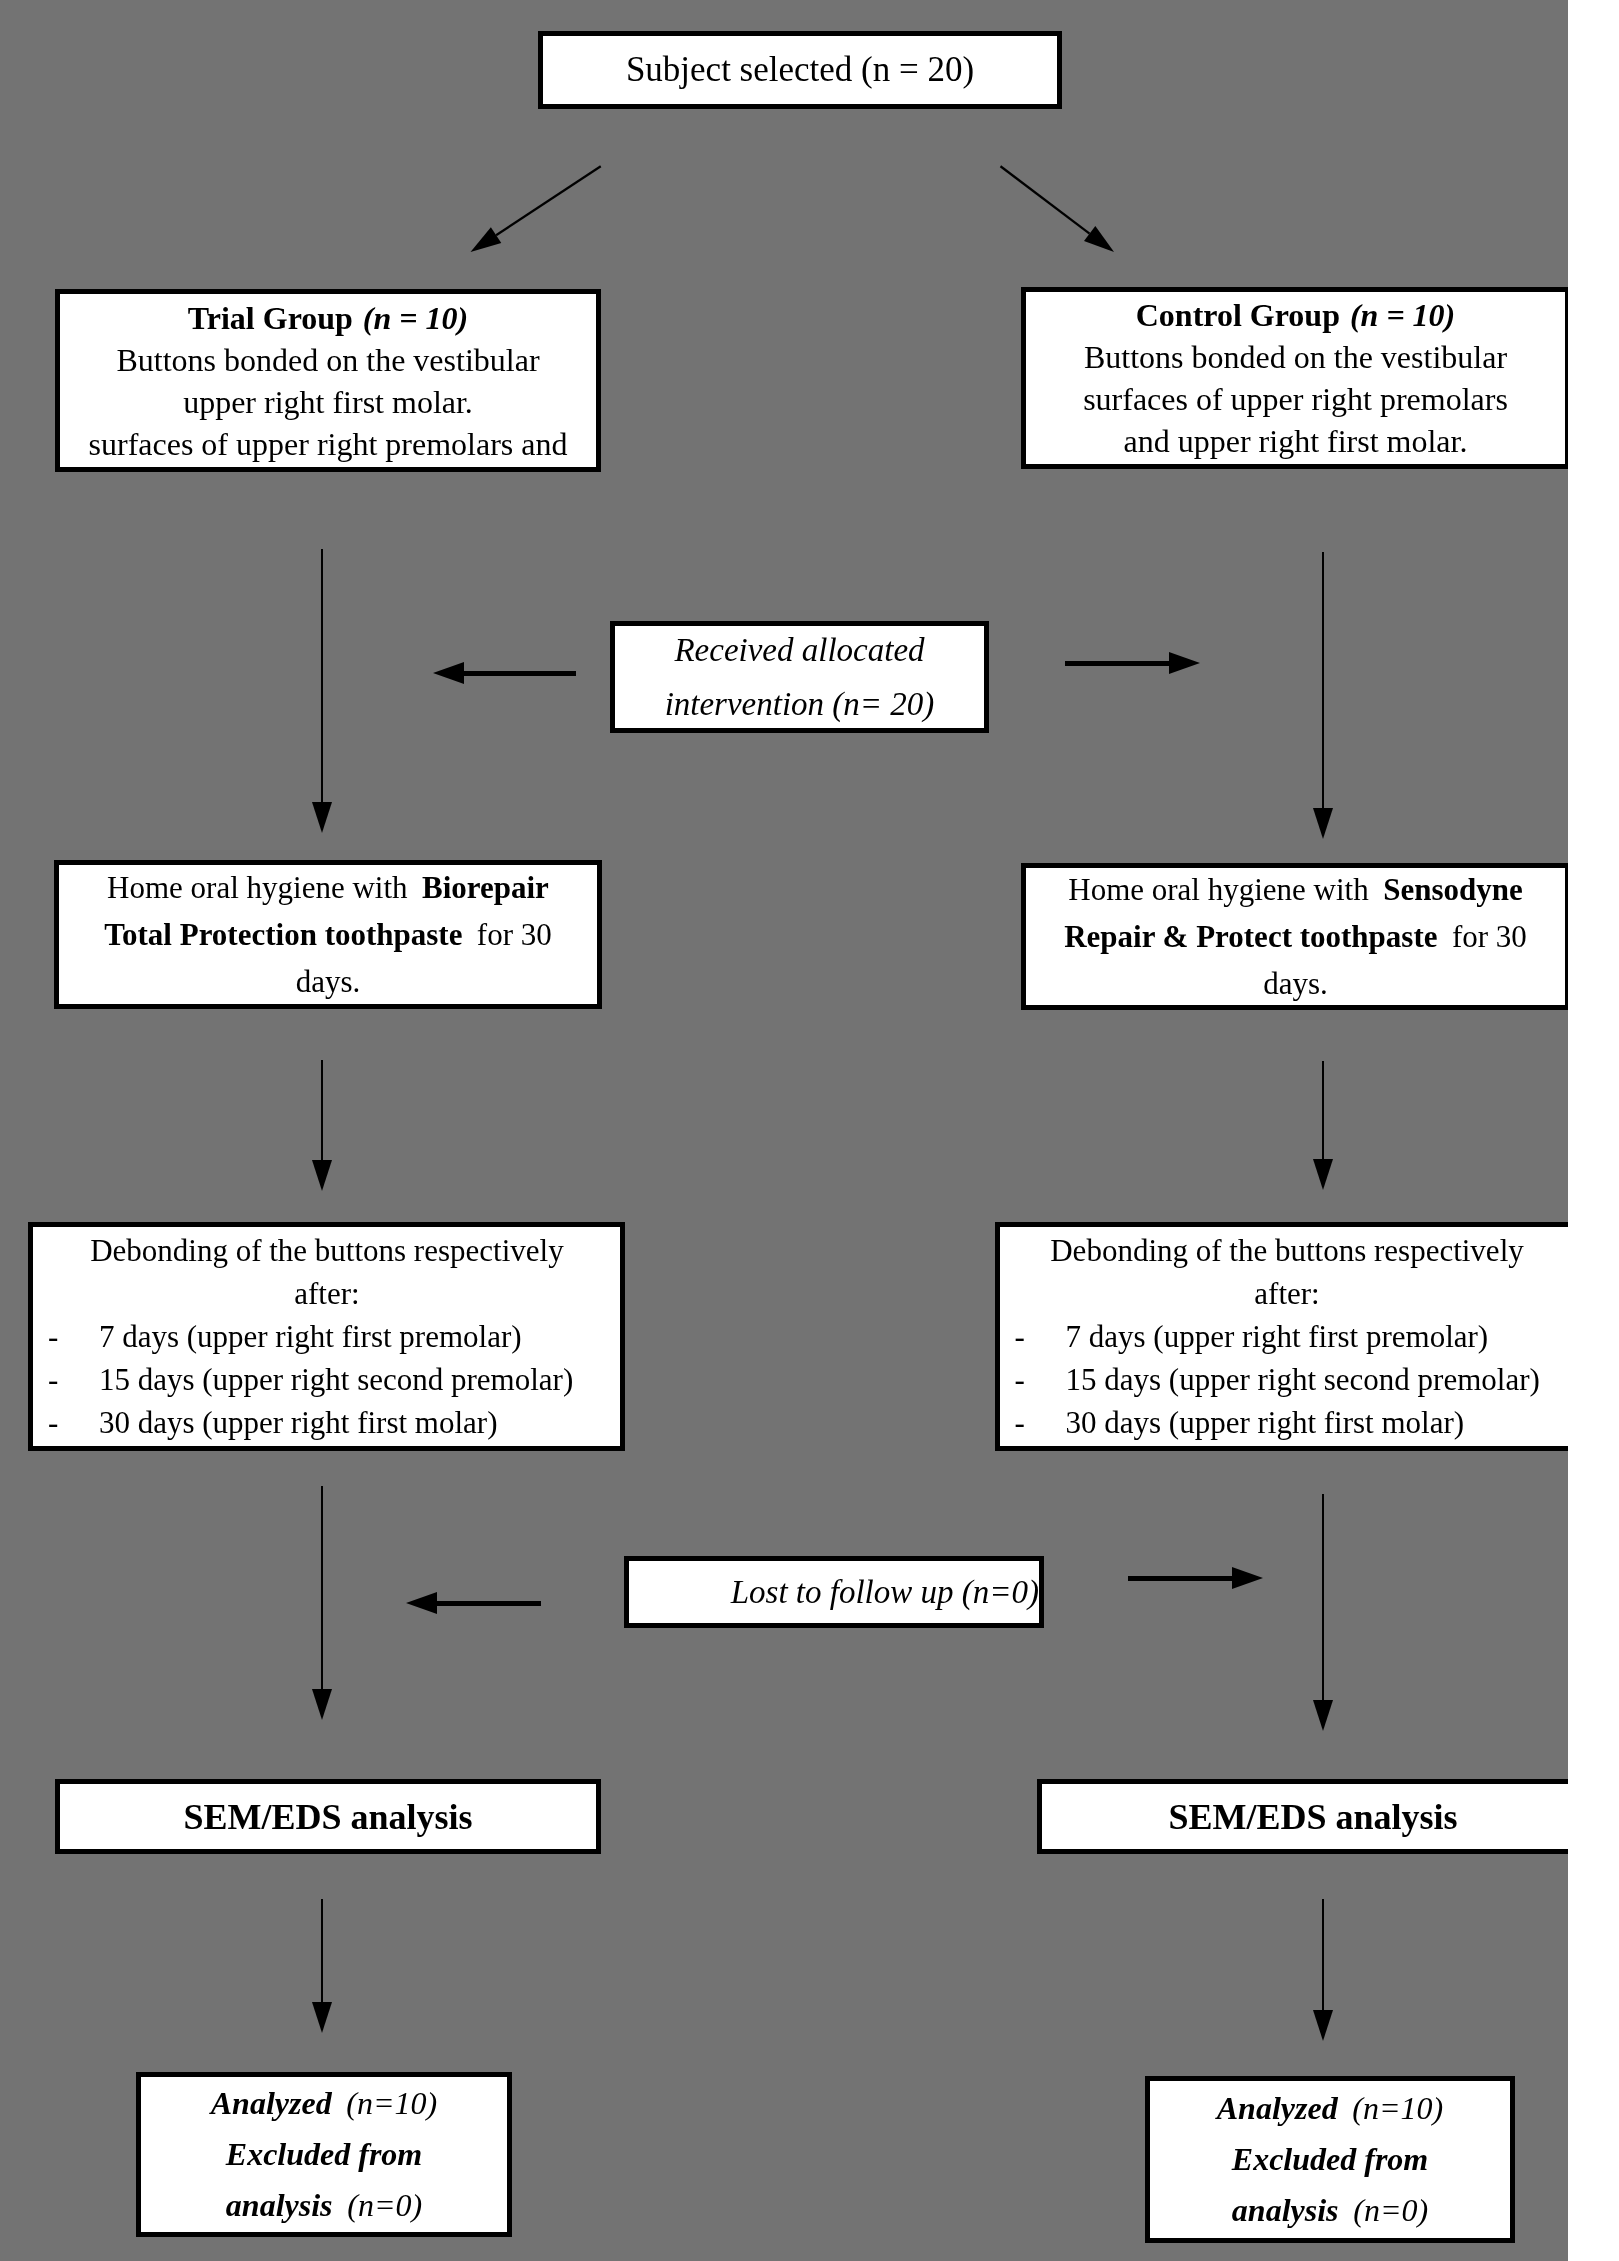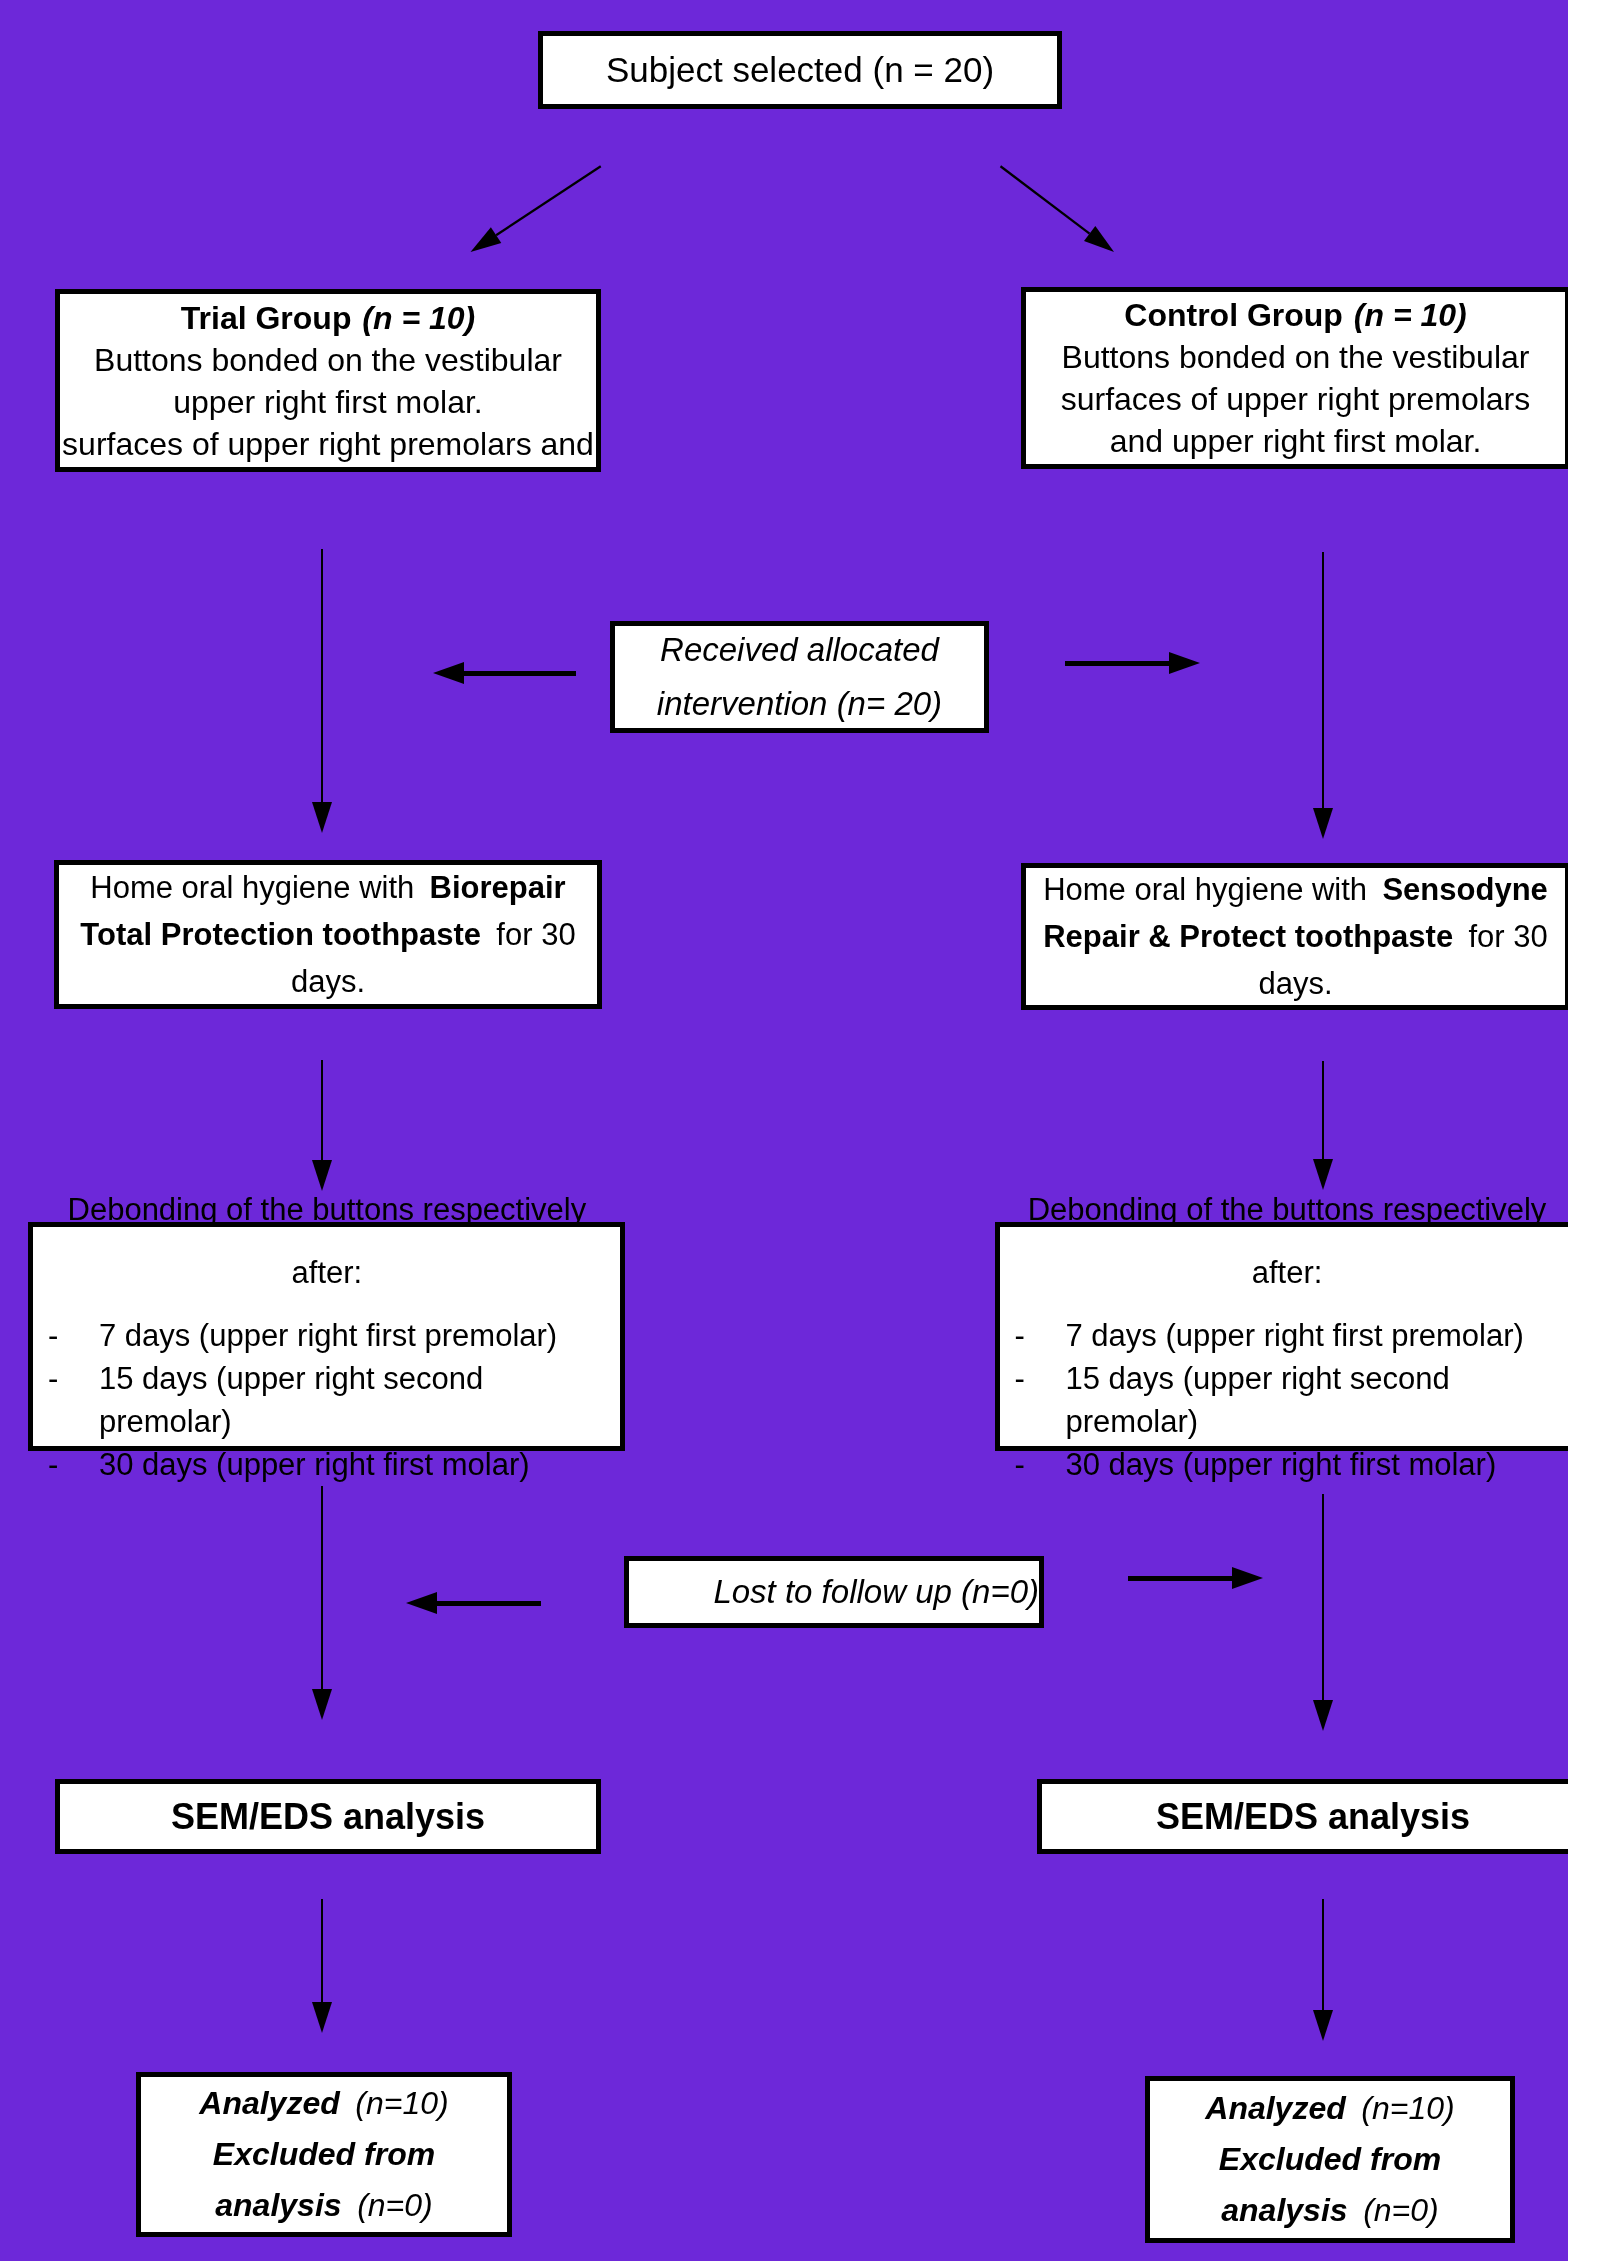--- a/index.html
+++ b/index.html
@@ -1,17 +1,17 @@
 <!DOCTYPE html>
 <html style="font-size:9px"><head>
 <meta charset="utf-8">
 <style>
   html,body{margin:0;padding:0;background:#ffffff;}
-  .canvas{position:relative;width:1568px;height:2261px;background:#6d28d9;overflow:hidden;
-          font-family:Liberation Sans, sans-serif;color:#000;}
+  .canvas{position:relative;width:1568px;height:2261px;background:#737373;overflow:hidden;
+          font-family:Liberation Serif, serif;color:#000;}
   .box{position:absolute;border:5px solid #000;background:#fff;box-sizing:border-box;
        display:flex;flex-direction:column;justify-content:center;text-align:center;}
   .b{font-weight:700;}
   .i{font-style:italic;}
   .bi{font-weight:700;font-style:italic;}
   .gap-l{margin-left:2px;}
   .gap-s{margin-left:6.7px;}
   
   .varrow{position:absolute;display:flex;flex-direction:column;align-items:center;width:22px;}
   .varrow .shaft{width:2.2px;background:#000;flex:1;}
@@ -27,21 +27,21 @@
   .dsvg{position:absolute;}
   
   .subject{left:538px;top:31px;width:524px;height:78px;font-size:35px;}
   .group{font-size:32px;line-height:42px;}
   .trial{left:55px;top:289px;width:546px;height:183px;}
   .control{left:1021px;top:287px;width:549px;height:182px;}
   .received{left:610px;top:621px;width:379px;height:112px;font-size:33px;line-height:54px;font-style:italic;}
   .hyg{font-size:31px;line-height:47px;}
   .hygL{left:54px;top:860px;width:548px;height:149px;}
   .hygR{left:1021px;top:863px;width:549px;height:147px;}
-  .deb{font-size:31px;line-height:43px;gap:20px;}
+  .deb{font-size:31px;line-height:43px;}
   .debL{left:28.4px;top:1222px;width:597px;height:229px;}
   .debR{left:995px;top:1222px;width:584px;height:229px;}
   .deb .items{text-align:left;padding:0 9px 0 14.5px;}
   .ditem{display:flex;}
   .ditem .dash{width:51px;flex:none;}
   .ditem .itx{flex:1;}
   .lost{left:624px;top:1556px;width:420px;height:72px;font-size:33px;font-style:italic;text-align:right;}
   .sem{font-size:36px;font-weight:700;}
   .semL{left:55px;top:1779px;width:546px;height:75px;}
   .semR{left:1037px;top:1779px;width:552px;height:75px;}

